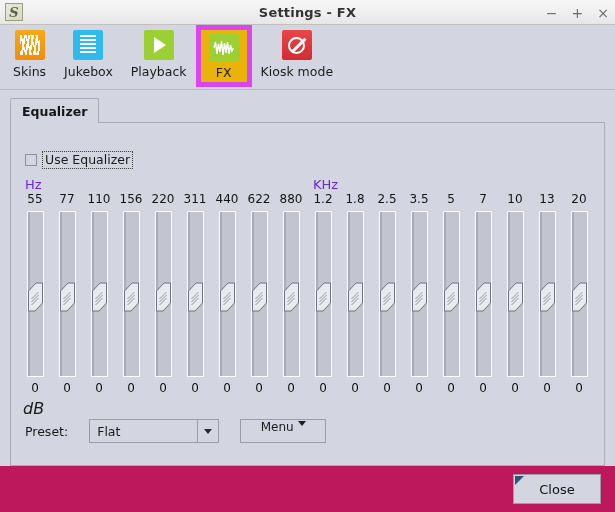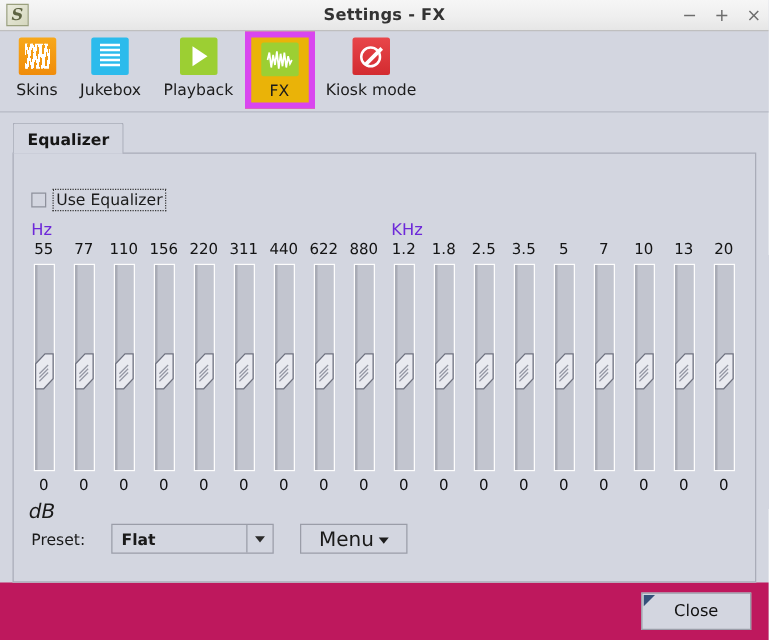--- a/index.html
+++ b/index.html
@@ -299,41 +299,40 @@
     height: 24px;
     width: 130px;
     border: 1px solid #9a9da8;
     background: #d3d6e0;
   }
   #preset-value {
     flex: 1 1 auto;
     display: flex; align-items: center;
     padding-left: 7px;
     font-size: 12.5px;
-    font-weight: bold;
   }
   #preset-arrow {
     width: 21px;
     border-left: 1px solid #9a9da8;
     display: flex; align-items: center; justify-content: center;
   }
   .caret-down {
     width: 0; height: 0;
     border-left: 4px solid transparent;
     border-right: 4px solid transparent;
     border-top: 5px solid #2b2b2b;
   }
   #menu-button {
     height: 24px;
     min-width: 86px;
     border: 1px solid #9a9da8;
     background: #d3d6e0;
-    display: flex; align-items: center; justify-content: center;
+    display: flex; align-items: flex-start; justify-content: center;
     gap: 4px;
-    font-size: 16px;
+    font-size: 12px;
     padding: 0 10px;
   }
   .caret-small {
     width: 0; height: 0;
     border-left: 4px solid transparent;
     border-right: 4px solid transparent;
     border-top: 5px solid #1d1d1d;
     position: relative; top: 1px;
   }
 

